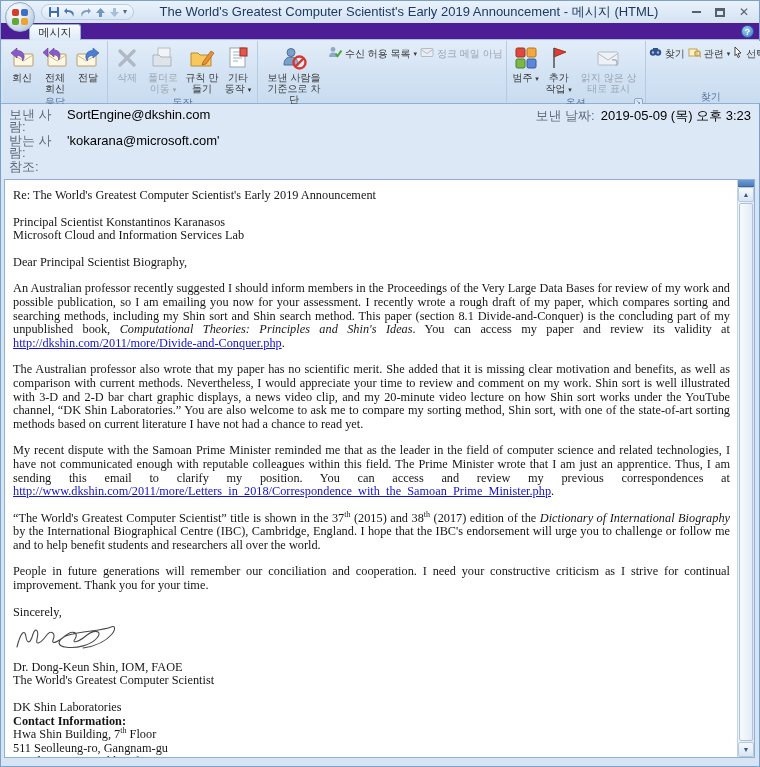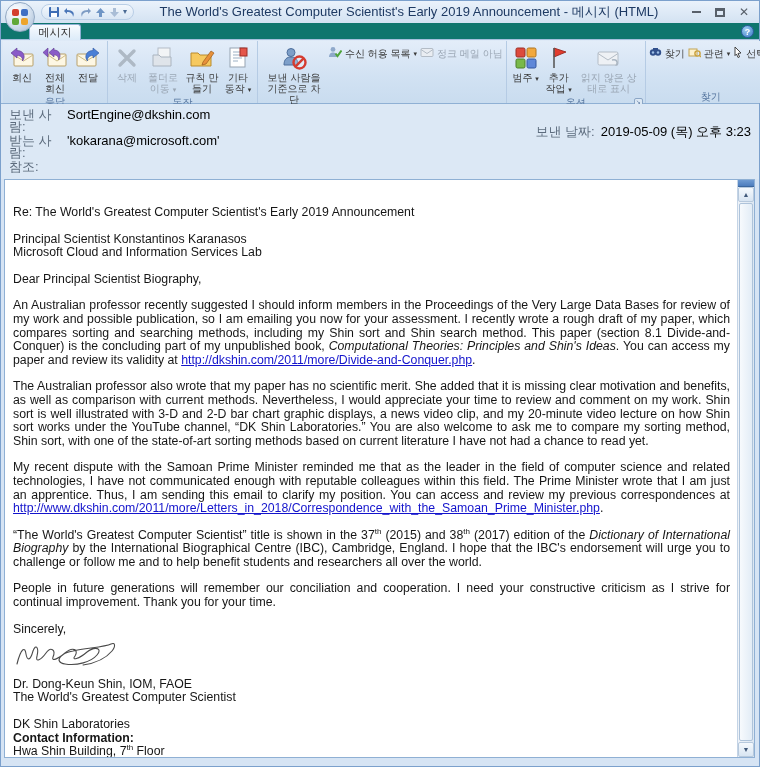--- a/index.html
+++ b/index.html
@@ -18,21 +18,21 @@
          border:1px solid #b9cee6; border-radius:9px; background:linear-gradient(#f3f8fd,#d9e6f4); }
   .qat svg { display:block; }
   .qat-more { font-size:8px; color:#4a6a94; line-height:8px; }
   .title-text { flex:1; text-align:center; font-size:13px; color:#1e3a63; white-space:nowrap; overflow:hidden; }
   .winbtns { display:flex; align-items:center; gap:14px; padding:0 10px 0 0; margin-left:8px; }
   .minbtn span { display:block; width:9px; height:2px; background:#58606a; }
   .maxbtn span { display:block; width:10px; height:9px; border:2px solid #58606a; border-top-width:3px; }
   .closebtn { font-size:12px; color:#58606a; line-height:12px; }
 
   
-  .tabrow { height:17px; background:#0f766e; position:relative; flex:0 0 17px; border-bottom:1px solid #a6c0de; }
+  .tabrow { height:17px; background:#4c1d95; position:relative; flex:0 0 17px; border-bottom:1px solid #a6c0de; }
   .tab { position:absolute; left:28px; top:1px; width:52px; height:16px; background:linear-gradient(#f8fbfe,#dcebf9);
          border:1px solid #8fb0d4; border-bottom:none; border-radius:3px 3px 0 0; font-size:11px; color:#333;
          display:flex; align-items:center; justify-content:center; }
   .helpbtn { position:absolute; right:5px; top:2px; width:13px; height:13px; border-radius:50%;
              background:radial-gradient(circle at 35% 30%, #9ed0f2, #3a79c8); color:#fff; font-size:9px; font-weight:bold;
              display:flex; align-items:center; justify-content:center; border:1px solid #2d5e9e; }
 
   
   .ribbon { height:64px; flex:0 0 64px; background:linear-gradient(#dfeaf7,#cfe0f1); display:flex; padding:1px 0 0 2px; border-bottom:1px solid #8fb0d4; }
   .group { display:flex; flex-direction:column; border-right:1px solid #b5cbe4; box-shadow:1px 0 0 #eef4fb; background:linear-gradient(#e3edf9,#d2e2f3 55%,#c9dcef); }
@@ -47,27 +47,27 @@
   .arrow { font-size:7px; color:#3a3a3a; } .dis .arrow { color:#9aa6b4; }
   .scol { display:flex; flex-direction:row; gap:3px; padding-top:3px; }
   .srow { display:flex; align-items:center; gap:3px; font-size:10px; color:#3a3a3a; line-height:12px; white-space:nowrap; }
   .w30{width:32px;} .w36{width:38px;} .w64{width:66px;}
 
   
   .headers { background:#dce8f5; padding:5px 8px 4px 8px; font-size:13px; position:relative; flex:0 0 58px; }
   .hrow { display:flex; margin-bottom:2px; line-height:12px; }
   .hlabel { width:58px; color:#5d6c7e; flex:0 0 58px; }
   .hvalue { color:#000; }
-  .sentdate { position:absolute; right:8px; top:19px; }
+  .sentdate { position:absolute; right:8px; top:3px; }
   .sentdate .hlabel { display:inline; margin-right:6px; }
 
   
   .bodyarea { flex:1; margin:0 4px 8px 3px; border:1px solid #8fb0d4; background:#fff; position:relative; overflow:hidden; }
-  .doc { position:absolute; left:0; top:0; right:18px; bottom:0; padding:26px 6px 8px 8px; overflow:hidden;
-         font-family:Liberation Sans, sans-serif; font-size:12.3px; line-height:13.6px; color:#161616; text-align:justify; }
+  .doc { position:absolute; left:0; top:0; right:18px; bottom:0; padding:9px 6px 8px 8px; overflow:hidden;
+         font-family:Liberation Serif, serif; font-size:12.3px; line-height:13.6px; color:#161616; text-align:justify; }
   .doc p { margin-bottom:13px; }
   .doc .tight { margin-bottom:0; }
   .doc a { color:#1414cc; text-decoration:underline; }
   .sup { vertical-align:super; font-size:8px; line-height:0; }
   .contact b { font-weight:bold; }
   .sigline { margin:2px 0 2px 0; }
 
   
   .vscroll { position:absolute; right:0; top:0; bottom:0; width:17px; background:linear-gradient(90deg,#eef3f9,#dde7f2); border-left:1px solid #c4d4e6; }
   .splitgrip { height:7px; background:linear-gradient(#6f9bd2,#4d7dbd); border-bottom:1px solid #3a669e; }

